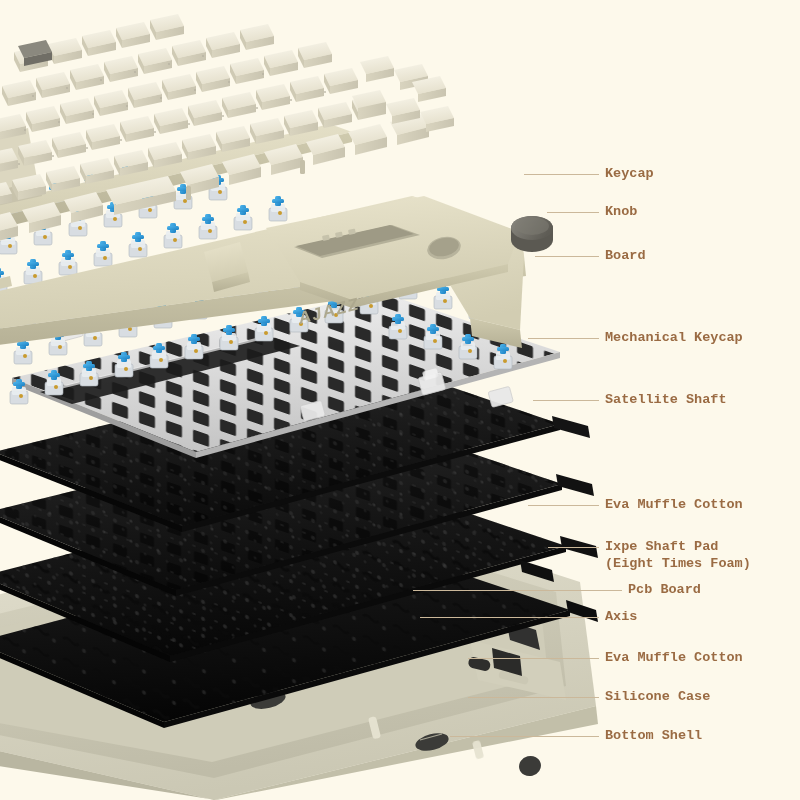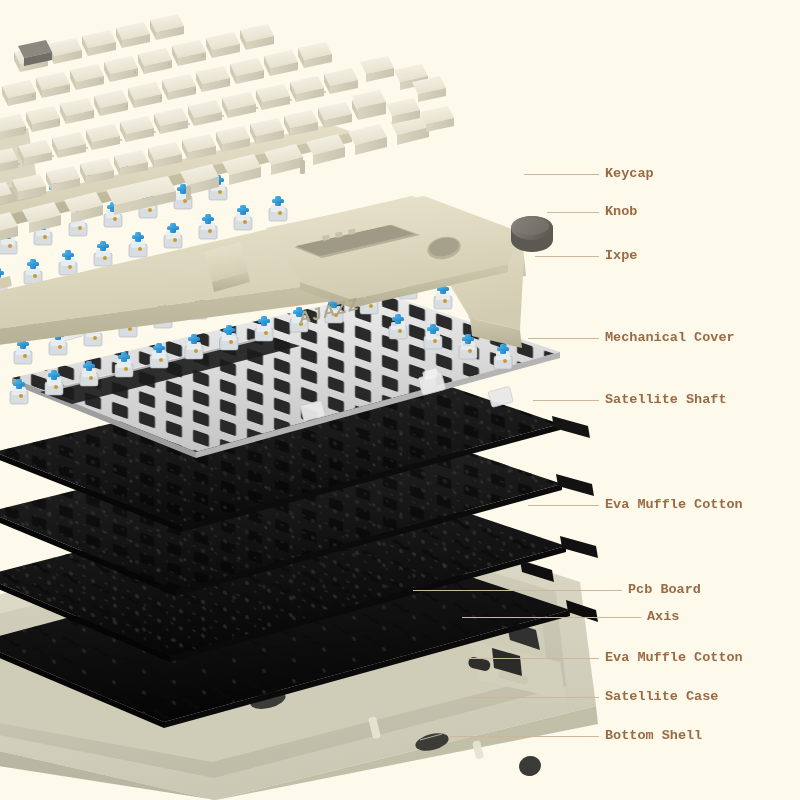--- a/index.html
+++ b/index.html
@@ -1125,58 +1125,63 @@
       <div class="lbl">Keycap</div>
     </div>
 
     <div class="callout" style="top:203px;text-align:center;">
       <div class="leader" style="left:-58px; width:52px; top:9px;"></div>
       <div class="lbl">Knob</div>
     </div>
 
     <div class="callout" style="top:247px;">
       <div class="leader" style="left:-70px; width:64px; top:9px;"></div>
-      <div class="lbl">Ixpe</div>
+      <div class="lbl">Board</div>
     </div>
 
     <div class="callout" style="top:329px;">
       <div class="leader" style="left:-77px; width:71px; top:9px;"></div>
-      <div class="lbl">Mechanical Cover</div>
+      <div class="lbl">Mechanical Keycap</div>
     </div>
 
     <div class="callout" style="top:391px;text-align:right;">
       <div class="leader" style="left:-72px; width:66px; top:9px;"></div>
       <div class="lbl">Satellite Shaft</div>
     </div>
 
 
     <div class="callout" style="top:496px;">
       <div class="leader" style="left:-77px; width:71px; top:9px;"></div>
       <div class="lbl">Eva Muffle Cotton</div>
     </div>
 
+    <div class="callout" style="top:538px;">
+      <div class="leader" style="left:-57px; width:51px; top:9px;"></div>
+      <div class="lbl">Ixpe Shaft Pad</div>
+      <div class="lbl">(Eight Times Foam)</div>
+    </div>
 
     <div class="callout" style="top:581px;margin-left:23px;">
       <div class="leader" style="left:-215px; width:209px; top:9px;"></div>
       <div class="lbl">Pcb Board</div>
     </div>
 
-    <div class="callout" style="top:608px;margin-left:42px;">
+    <div class="callout" style="top:608px;">
       <div class="leader" style="left:-185px; width:179px; top:9px;"></div>
       <div class="lbl">Axis</div>
     </div>
 
     <div class="callout" style="top:649px;">
       <div class="leader" style="left:-137px; width:131px; top:9px;"></div>
       <div class="lbl">Eva Muffle Cotton</div>
     </div>
 
     <div class="callout" style="top:688px;">
       <div class="leader" style="left:-137px; width:131px; top:9px;"></div>
-      <div class="lbl">Satellite Case</div>
+      <div class="lbl">Silicone Case</div>
     </div>
 
     <div class="callout" style="top:727px;">
       <div class="leader" style="left:-155px; width:149px; top:9px;"></div>
       <div class="lbl">Bottom Shell</div>
     </div>
 
   </div>
 </div>
 

